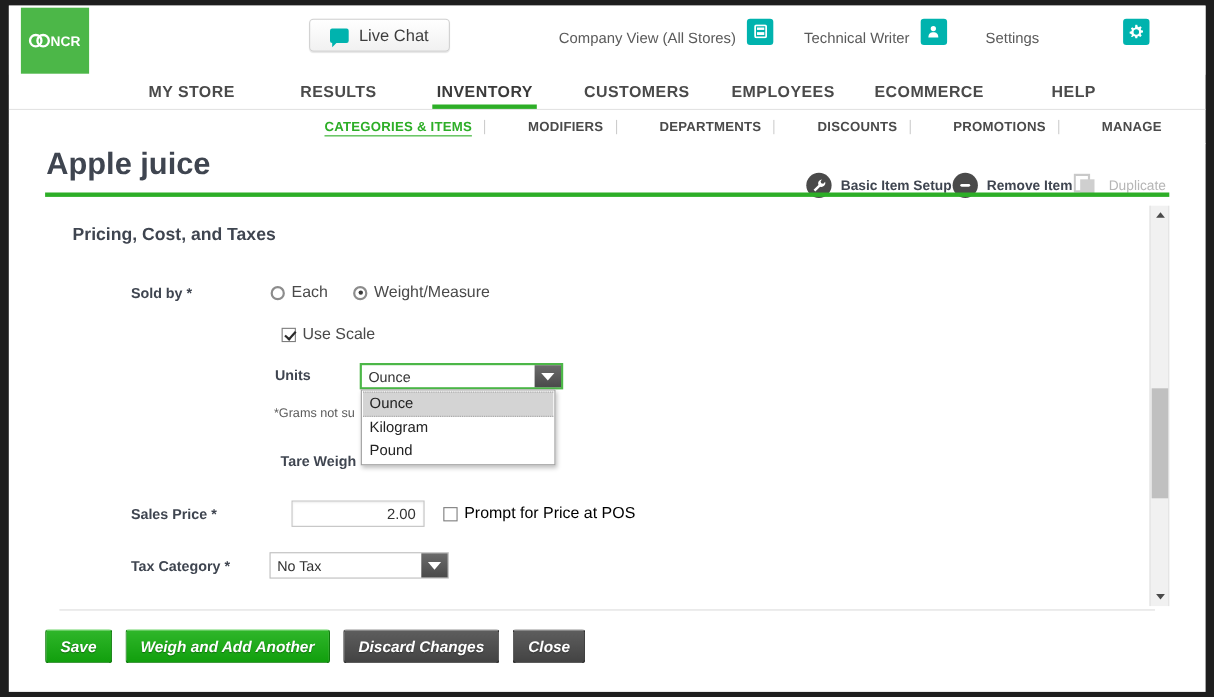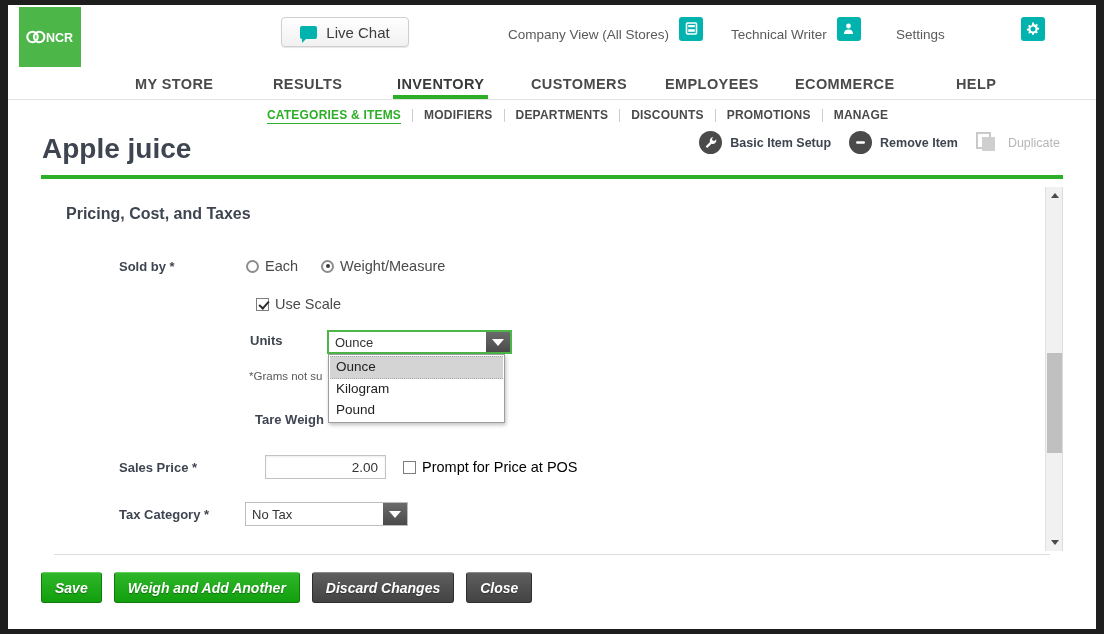--- a/index.html
+++ b/index.html
@@ -121,20 +121,21 @@
     border-bottom: 1px solid #ffffff;
   }
   .subnav-item {
     font-size: 12px;
     font-weight: bold;
     color: #4a4a4a;
     letter-spacing: .2px;
     cursor: pointer;
     white-space: nowrap;
     padding: 1px 0;
+    margin-left: 28px;
   }
   .subnav-item.active {
     color: #2DAE27;
     border-bottom: 1px solid #2DAE27;
   }
   .subnav-sep {
     width: 1px; height: 13px;
     background: #cdcdcd;
     margin: 0 11px;
   }
@@ -146,23 +147,23 @@
   }
   .page-title {
     position: absolute;
     left: 34px; top: 2px;
     font-size: 28px;
     font-weight: bold;
     color: #3f4550;
   }
   .title-actions {
     position: absolute;
-    right: 36px; top: 0;
+    right: 36px; top: 26px;
     display: flex; align-items: center;
-    gap: 18px;
+    gap: 1px;
   }
   .action {
     display: flex; align-items: center; gap: 8px;
     cursor: pointer;
   }
   .action.disabled { cursor: default; }
   .action-label {
     font-size: 12.5px; font-weight: bold; color: #3f4550;
   }
   .action.disabled .action-label { color: #b6b6b6; font-weight: normal; }

